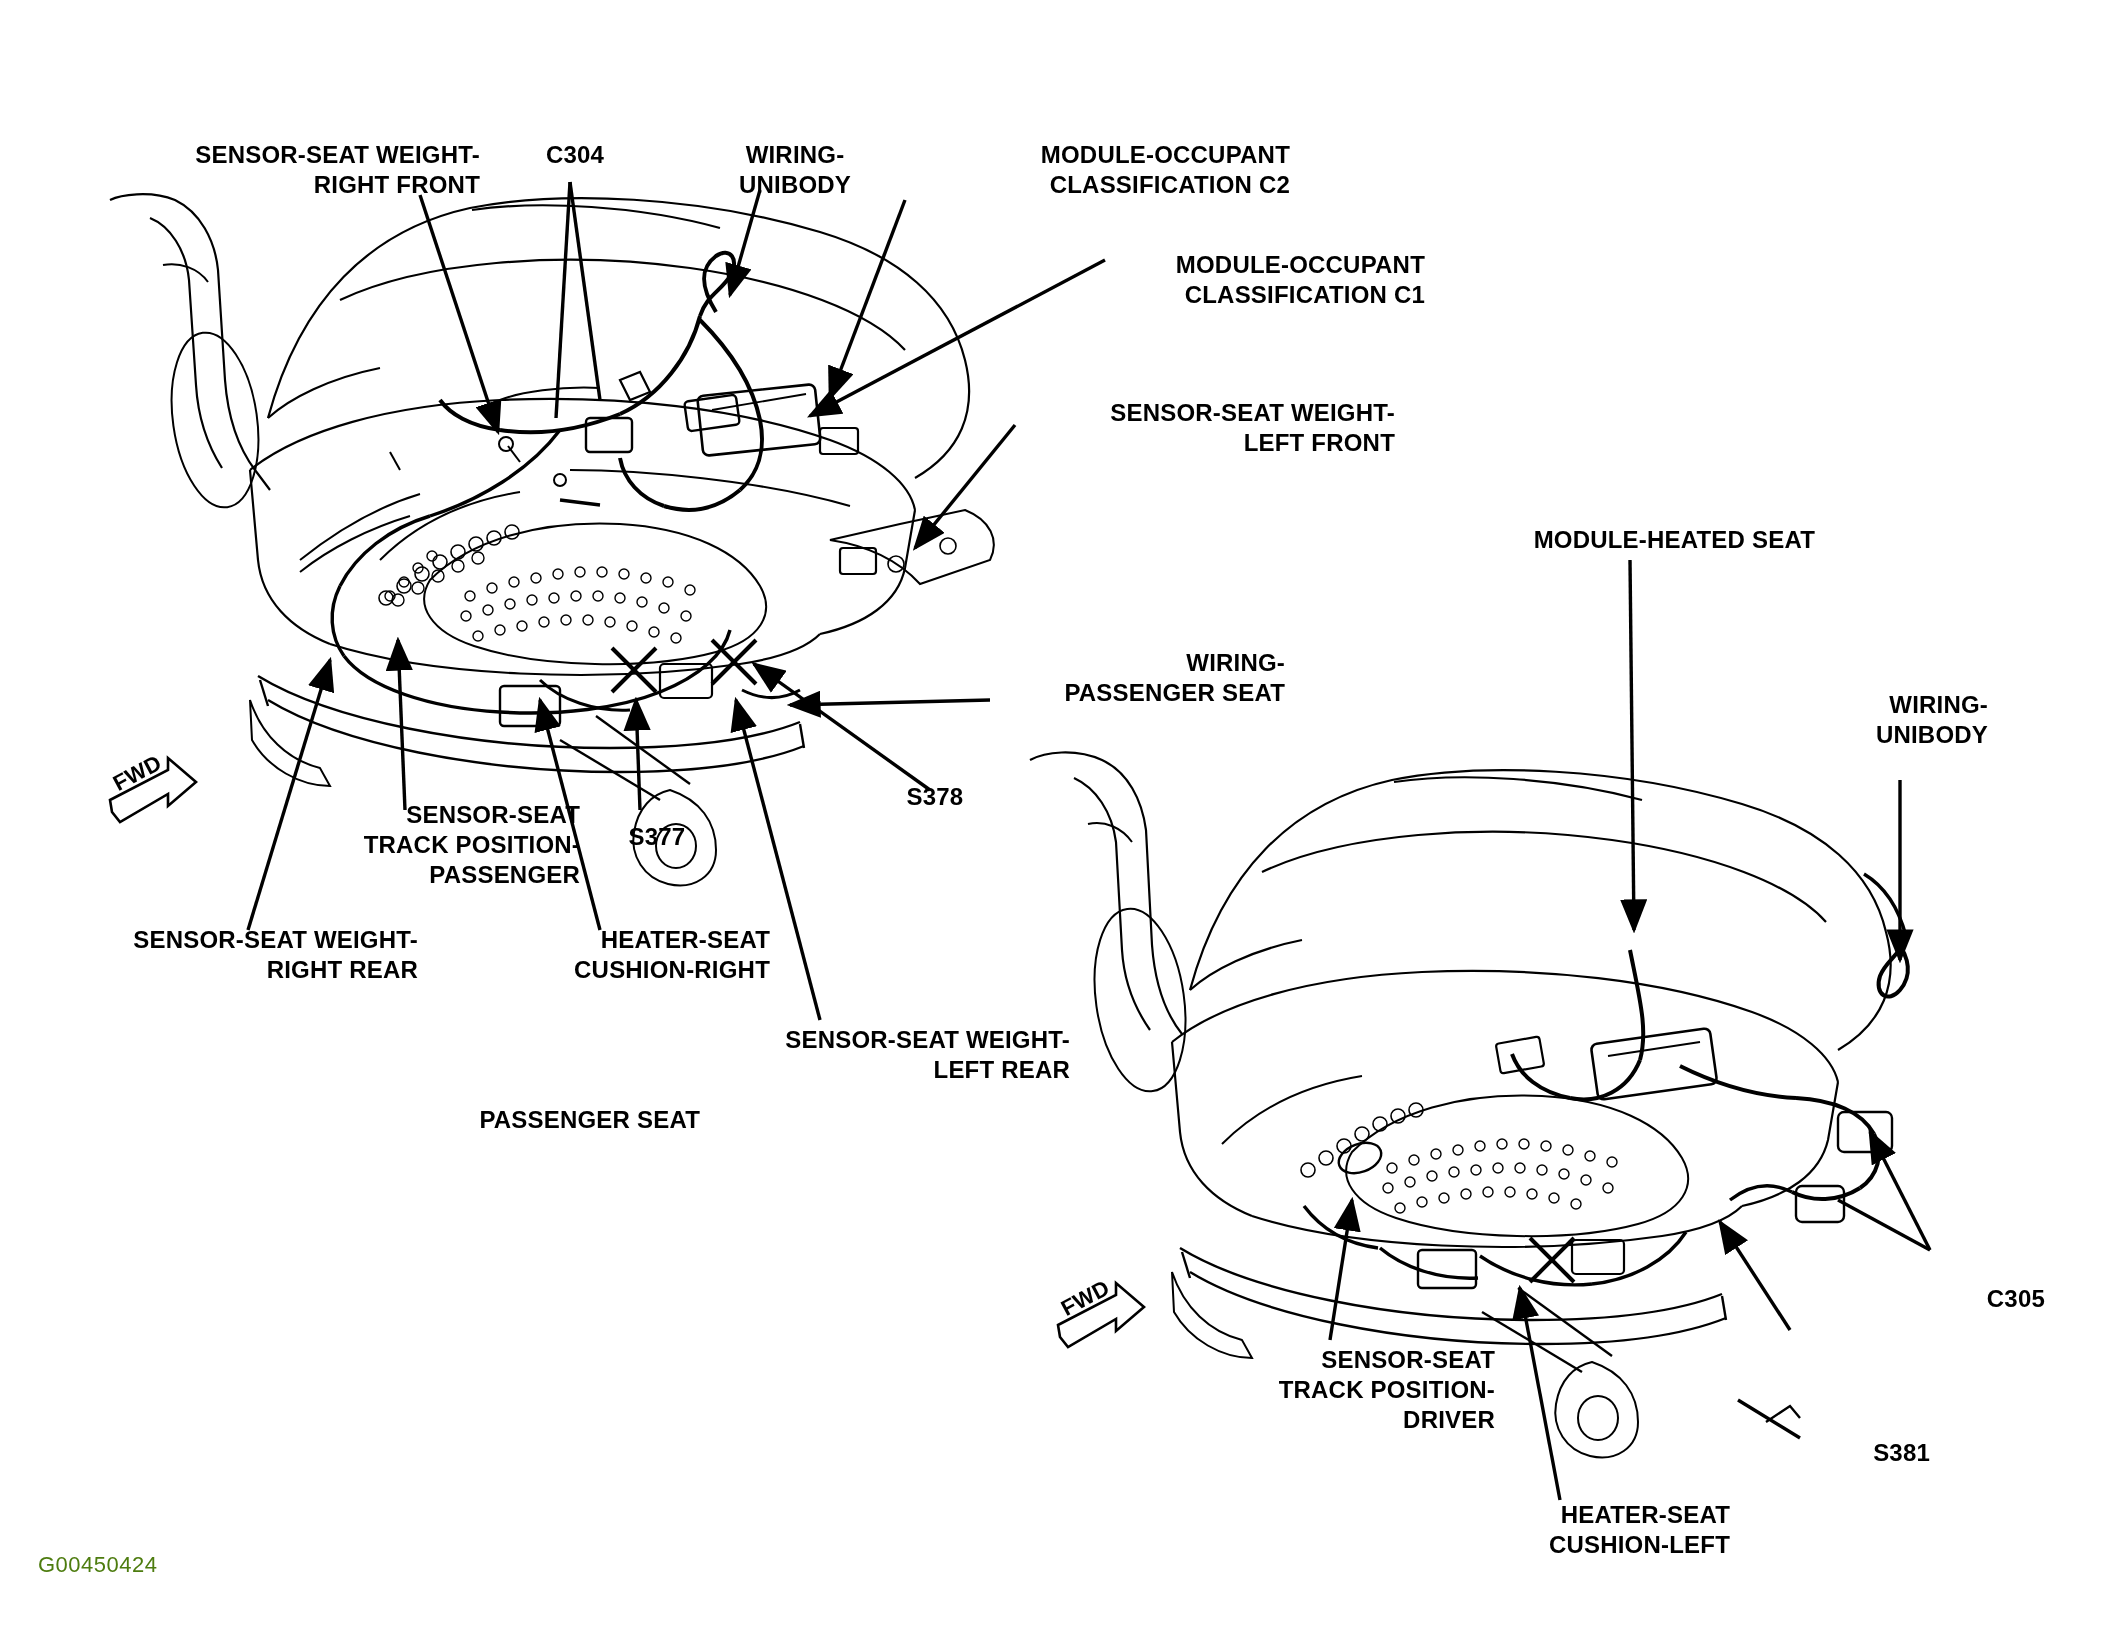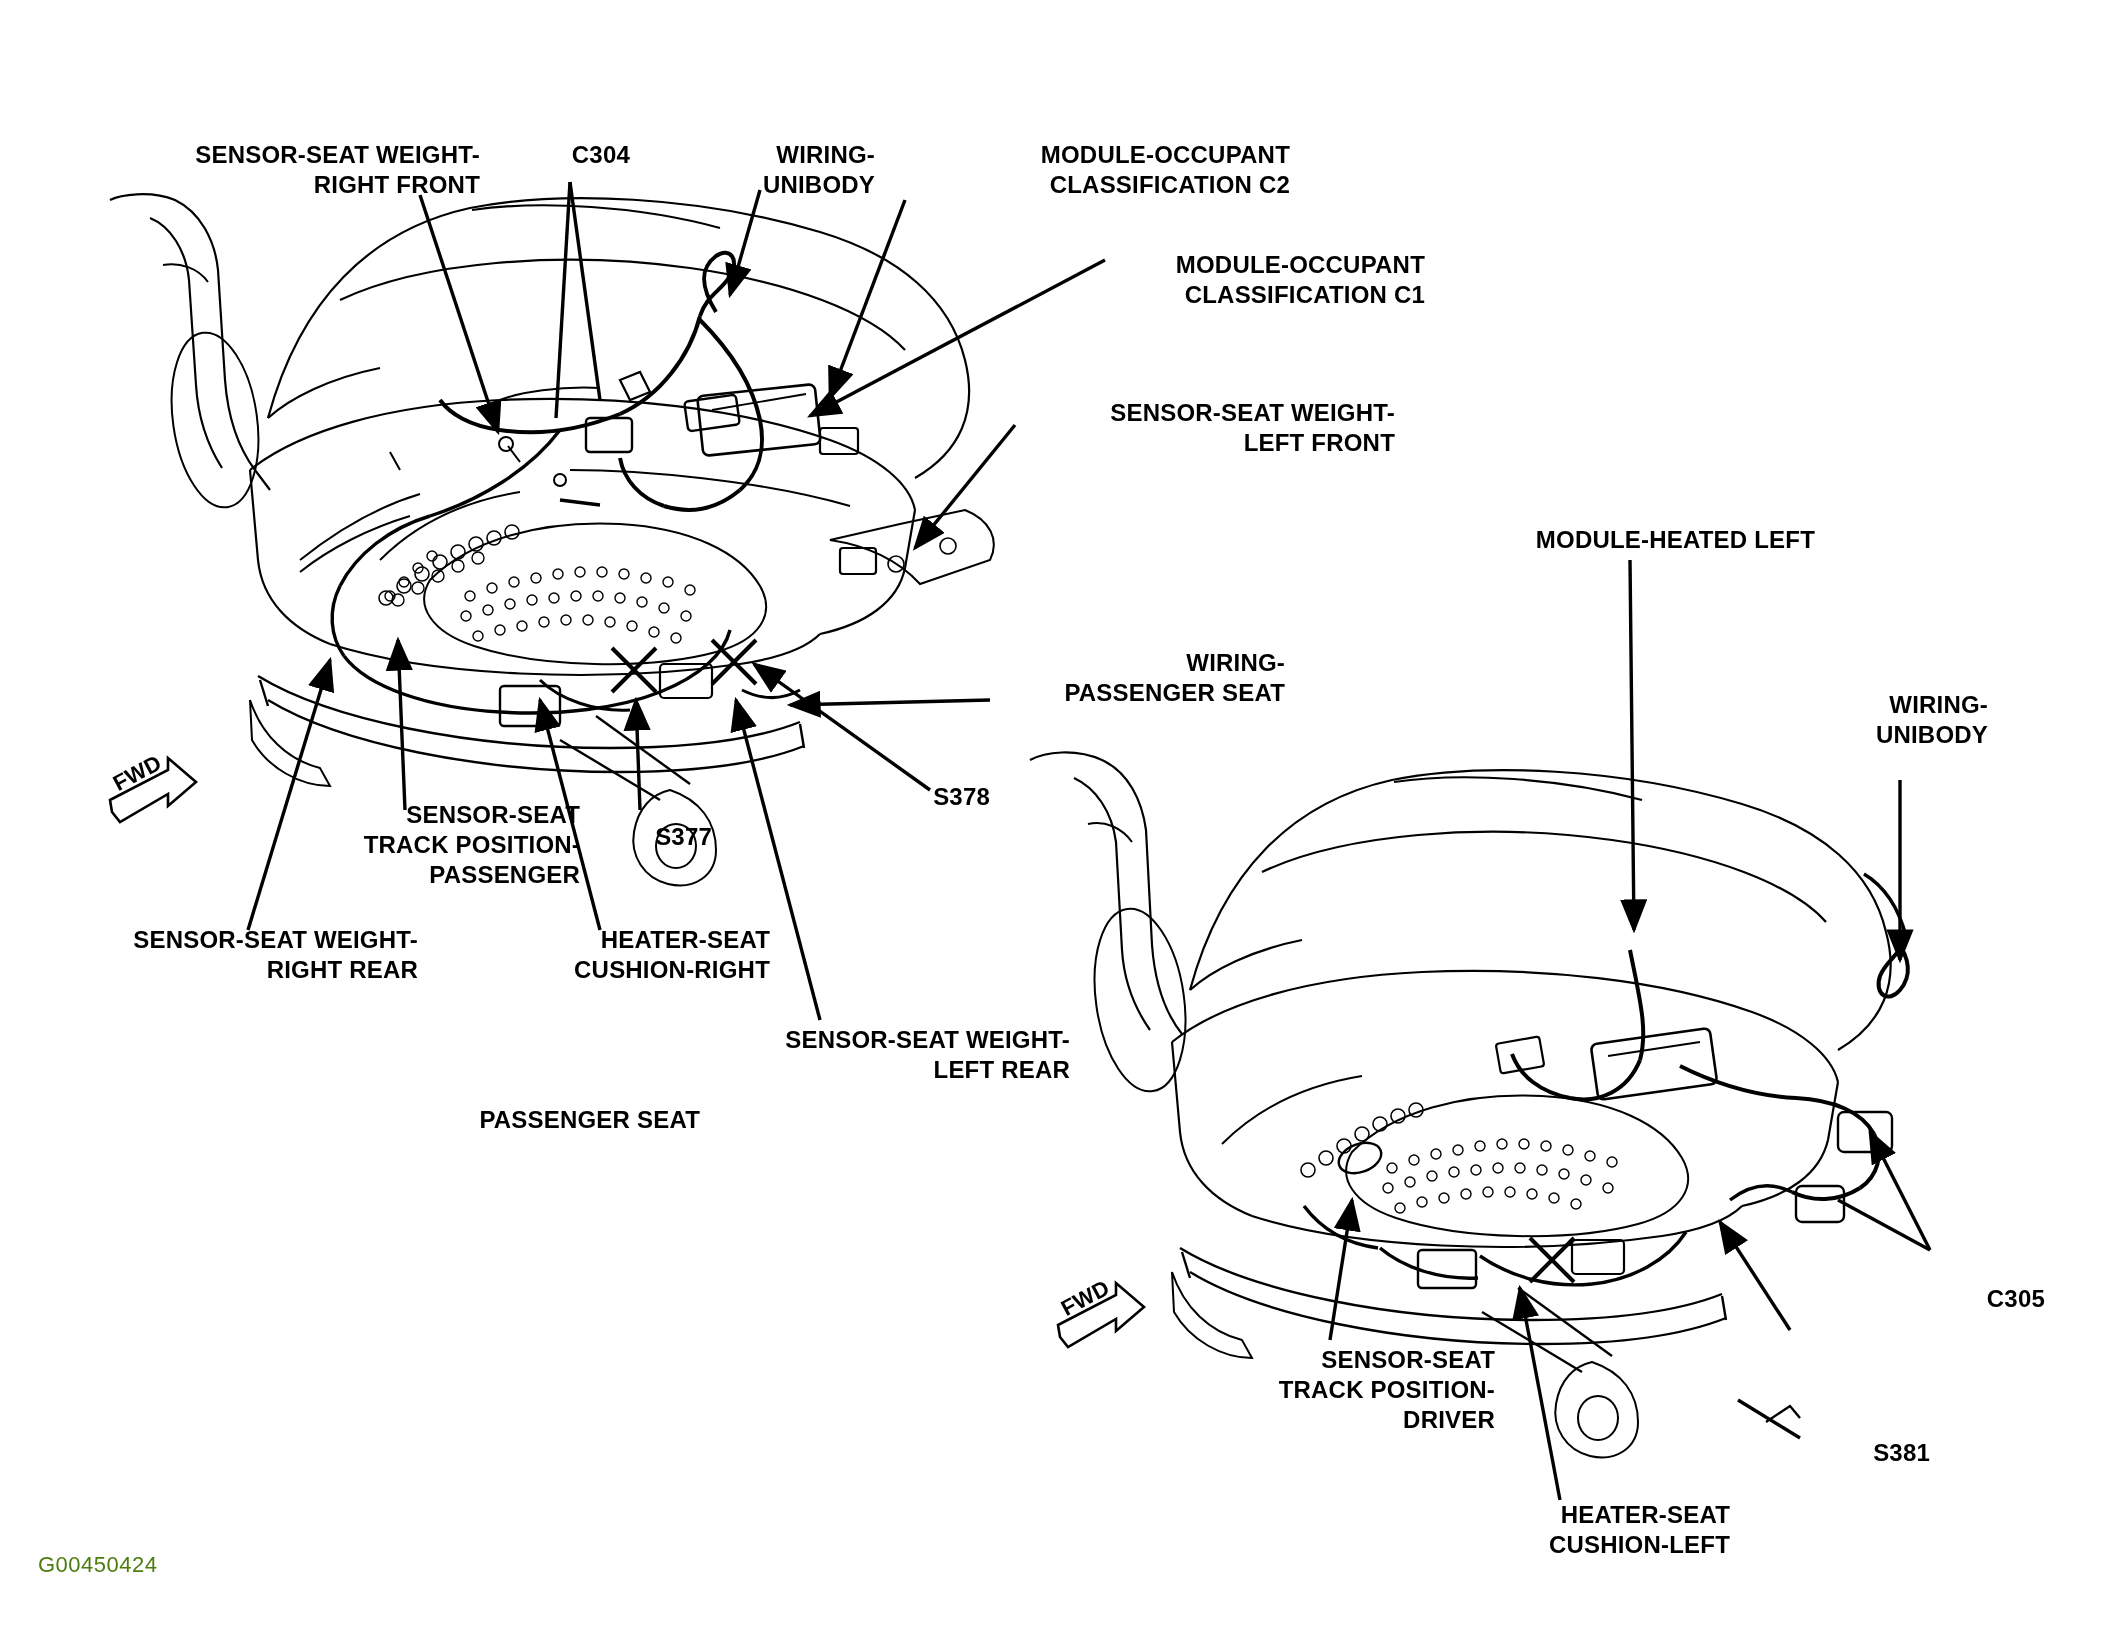--- a/index.html
+++ b/index.html
@@ -29,21 +29,21 @@
   .label {
     position: absolute;
     font-family: "Liberation Sans", sans-serif;
     font-weight: bold;
     color: #000000;
     font-size: 24px;
     line-height: 30px;
     letter-spacing: 0.2px;
     white-space: pre;
   }
-  .label.center { text-align: right; }
+  .label.center { text-align: center; }
   .label.left { text-align: right; }
   .label.right { text-align: right; }
   .figcode {
     position: absolute;
     left: 38px;
     top: 1552px;
     font-size: 22px;
     font-weight: normal;
     font-family: "Liberation Sans", sans-serif;
     color: #4d7c0f;
@@ -374,21 +374,21 @@
 RIGHT REAR</div>
 
   <div class="label left" style="left:480px; top:925px; width:290px;">HEATER-SEAT
 CUSHION-RIGHT</div>
 
   <div class="label left" style="left:710px; top:1025px; width:360px;">SENSOR-SEAT WEIGHT-
 LEFT REAR</div>
 
   <div class="label left" style="left:400px; top:1105px; width:300px;">PASSENGER SEAT</div>
 
-  <div class="label left" style="left:1455px; top:525px; width:360px;">MODULE-HEATED LEFT</div>
+  <div class="label left" style="left:1455px; top:525px; width:360px;">MODULE-HEATED SEAT</div>
 
   <div class="label left" style="left:1808px; top:690px; width:180px;">WIRING-
 UNIBODY</div>
 
   <div class="label left" style="left:1905px; top:1258px; width:140px;margin-top:26px;">C305</div>
 
 
   <div class="label left" style="left:1790px; top:1438px; width:140px;">S381</div>
 
   <div class="label left" style="left:1225px; top:1345px; width:270px;">SENSOR-SEAT

